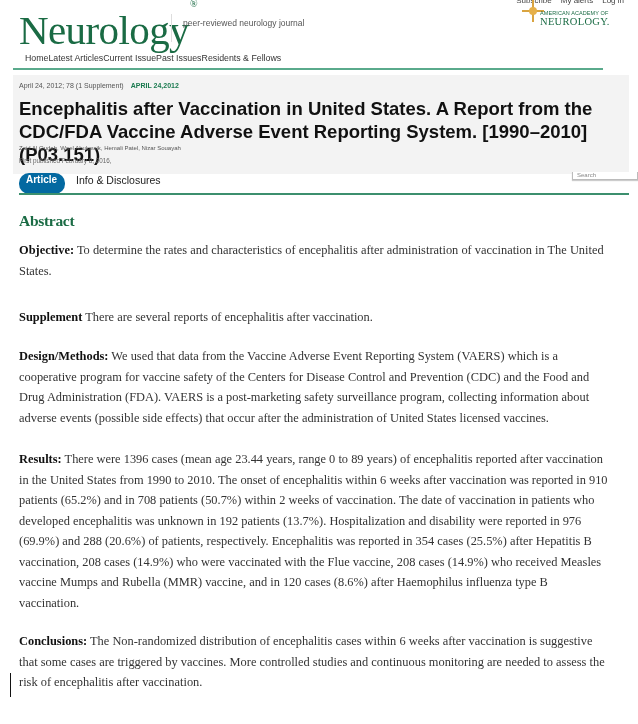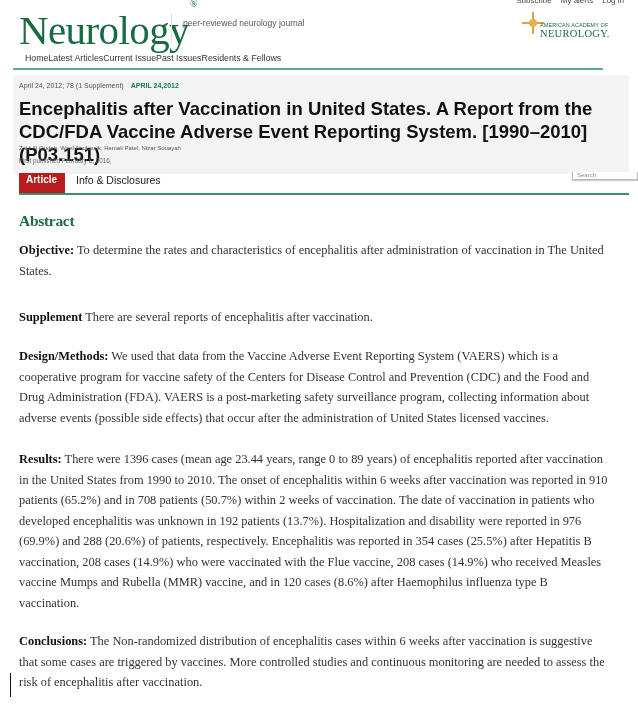--- a/index.html
+++ b/index.html
@@ -7,42 +7,42 @@
   body { position: relative; font-family: "Liberation Sans", sans-serif; color: #333; }
 
   
   .top-links { position: absolute; top: -4px; right: 14px; font-size: 8px; color: #444; display: flex; gap: 9px; }
   .top-links span { white-space: nowrap; }
   .logo { position: absolute; left: 19px; top: 3px; font-family: "Liberation Serif", serif; font-size: 41px; color: #1a6b44; letter-spacing: -0.6px; line-height: 46px; }
   .logo sup { font-size: 10px; position: relative; top: -22px; left: 1px; }
   .tagline-divider { position: absolute; left: 171px; top: 14px; width: 1px; height: 28px; background: #ddd; }
   .tagline { position: absolute; left: 183px; top: 17px; font-size: 8.5px; color: #555; line-height: 12px; width: 140px; }
 
-  .aan-logo { position: absolute; left: 522px; top: 12px; width: 104px; height: 26px; }
+  .aan-logo { position: absolute; left: 522px; top: 0; width: 104px; height: 26px; }
   .aan-star { position: absolute; left: 0; top: 0; width: 22px; height: 22px; }
   .aan-star .h { position: absolute; left: 0; top: 10px; width: 22px; height: 2px; background: #d9a441; }
   .aan-star .v { position: absolute; left: 10px; top: 0; width: 2px; height: 22px; background: #d9a441; }
   .aan-star .c { position: absolute; left: 7px; top: 7px; width: 8px; height: 8px; border-radius: 50%; background: #e6b04a; }
   .aan-small { position: absolute; left: 18px; top: 10px; font-size: 5.5px; color: #1a6b44; white-space: nowrap; letter-spacing: 0.1px; }
   .aan-big { position: absolute; left: 18px; top: 16px; font-family: "Liberation Serif", serif; font-size: 10.5px; color: #1a6b44; white-space: nowrap; letter-spacing: 0.3px; }
 
   .nav { position: absolute; left: 25px; top: 53px; display: flex; gap: 0; font-size: 8.8px; color: #333; }
   .nav span { white-space: nowrap; cursor: pointer; }
   .nav-line { position: absolute; left: 13px; top: 68px; width: 590px; height: 2px; background: #5aaa8c; }
 
   
   .band { position: absolute; left: 13px; top: 75px; width: 616px; height: 99px; background: #f3f3f3; }
   .meta { position: absolute; left: 19px; top: 82px; font-size: 7px; color: #555; white-space: nowrap; }
   .meta .date-strong { color: #1a7a4f; font-weight: bold; margin-left: 7px; }
   .title { position: absolute; left: 19px; top: 97px; width: 605px; font-family: Liberation Sans, sans-serif; font-size: 18.5px; line-height: 23px; color: #111; }
   .authors { position: absolute; left: 19px; top: 145px; font-size: 6px; color: #555; white-space: nowrap; }
   .published { position: absolute; left: 19px; top: 157px; font-size: 6.3px; color: #666; white-space: nowrap; }
 
   
-  .tab-active { position: absolute; left: 19px; top: 173px; width: 46px; height: 21px; background: #b91c1c; color: #fff; font-size: 10px; font-weight: bold; padding: 1px 0 0 7px; }
+  .tab-active { position: absolute; left: 19px; top: 173px; width: 46px; height: 21px; background: #0369a1; color: #fff; font-size: 10px; font-weight: bold; padding: 1px 0 0 7px; border-radius: 10px; }
   .tab { position: absolute; left: 76px; top: 174px; font-size: 10.5px; color: #222; white-space: nowrap; }
   .tab-line { position: absolute; left: 19px; top: 193px; width: 610px; height: 2px; background: #3c8f6e; }
   .search-box { position: absolute; left: 572px; top: 172px; width: 66px; height: 8px; border: 1px solid #bbb; border-top: none; font-size: 6px; color: #888; padding-left: 4px; line-height: 6px; box-shadow: 0 1px 1px #ccc; background: #fff; }
 
   
   .abstract-title { position: absolute; left: 19px; top: 212px; font-family: "Liberation Serif", serif; font-size: 15.5px; color: #1a6b44; letter-spacing: -0.3px; }
   .para { position: absolute; left: 19px; width: 590px; font-family: "Liberation Serif", serif; font-size: 12.4px; line-height: 20.5px; color: #333; }
   .para b { color: #111; }
   .cursor-bar { position: absolute; left: 10px; top: 673px; width: 1px; height: 24px; background: #111; }
 </style>

